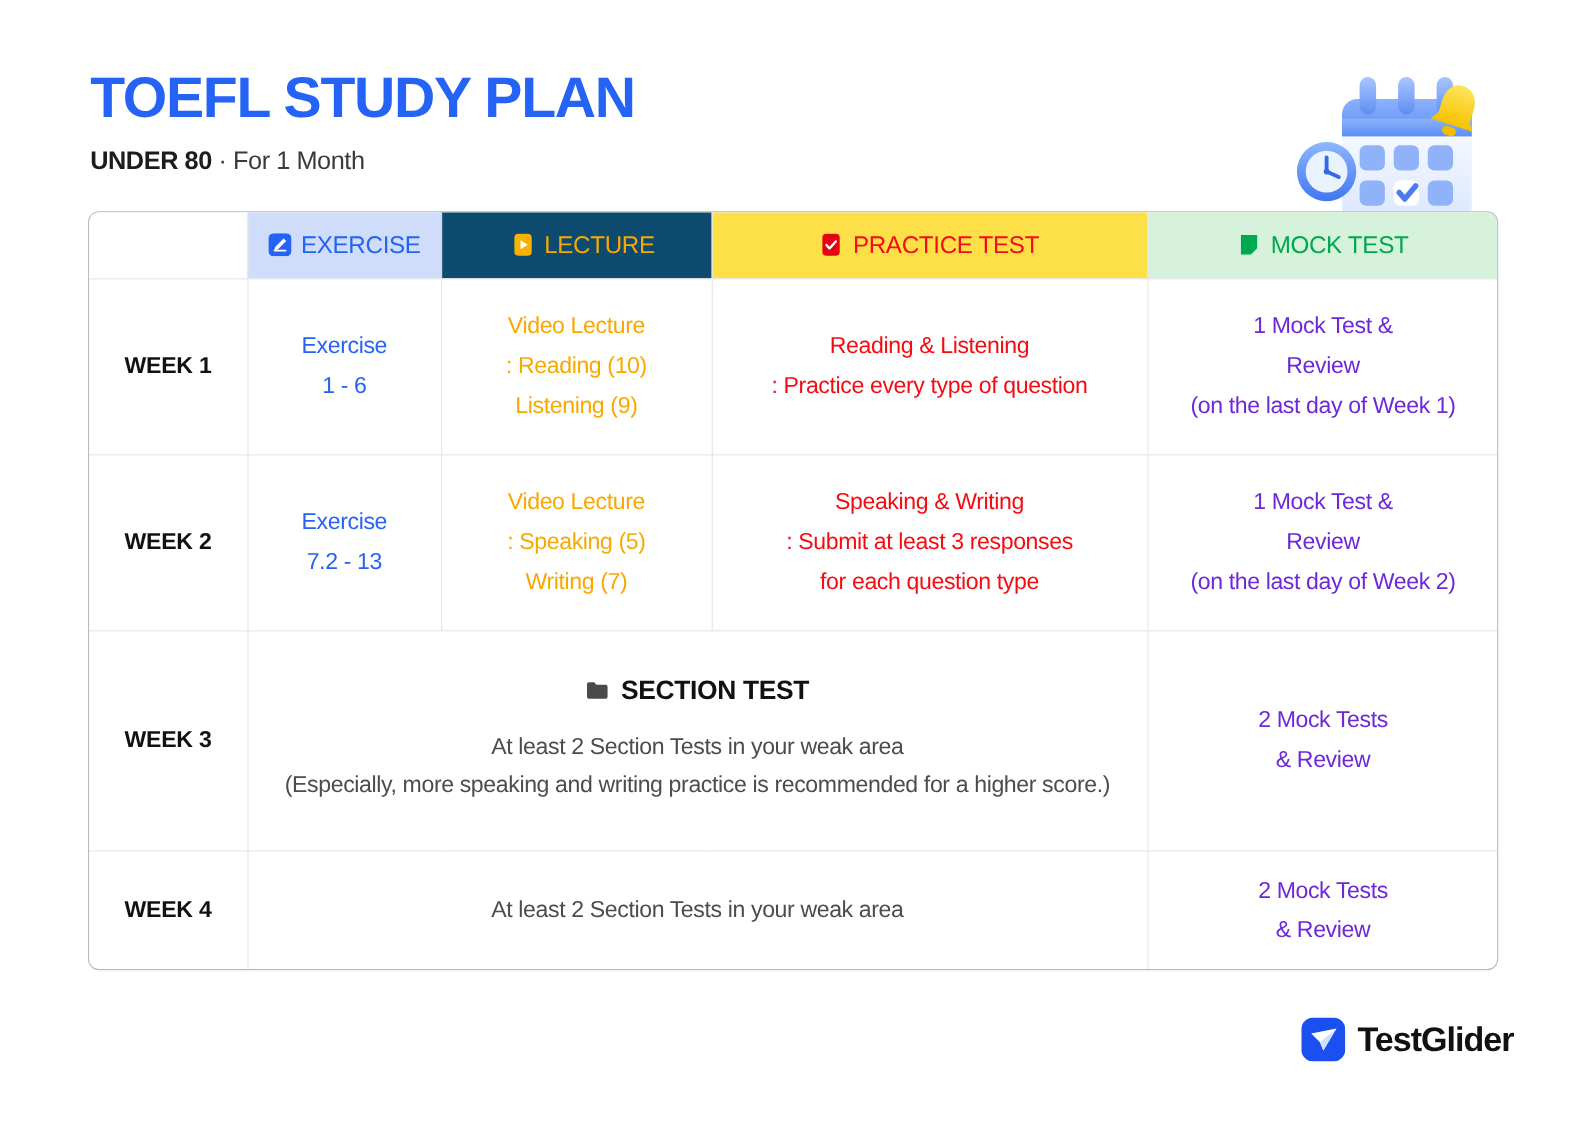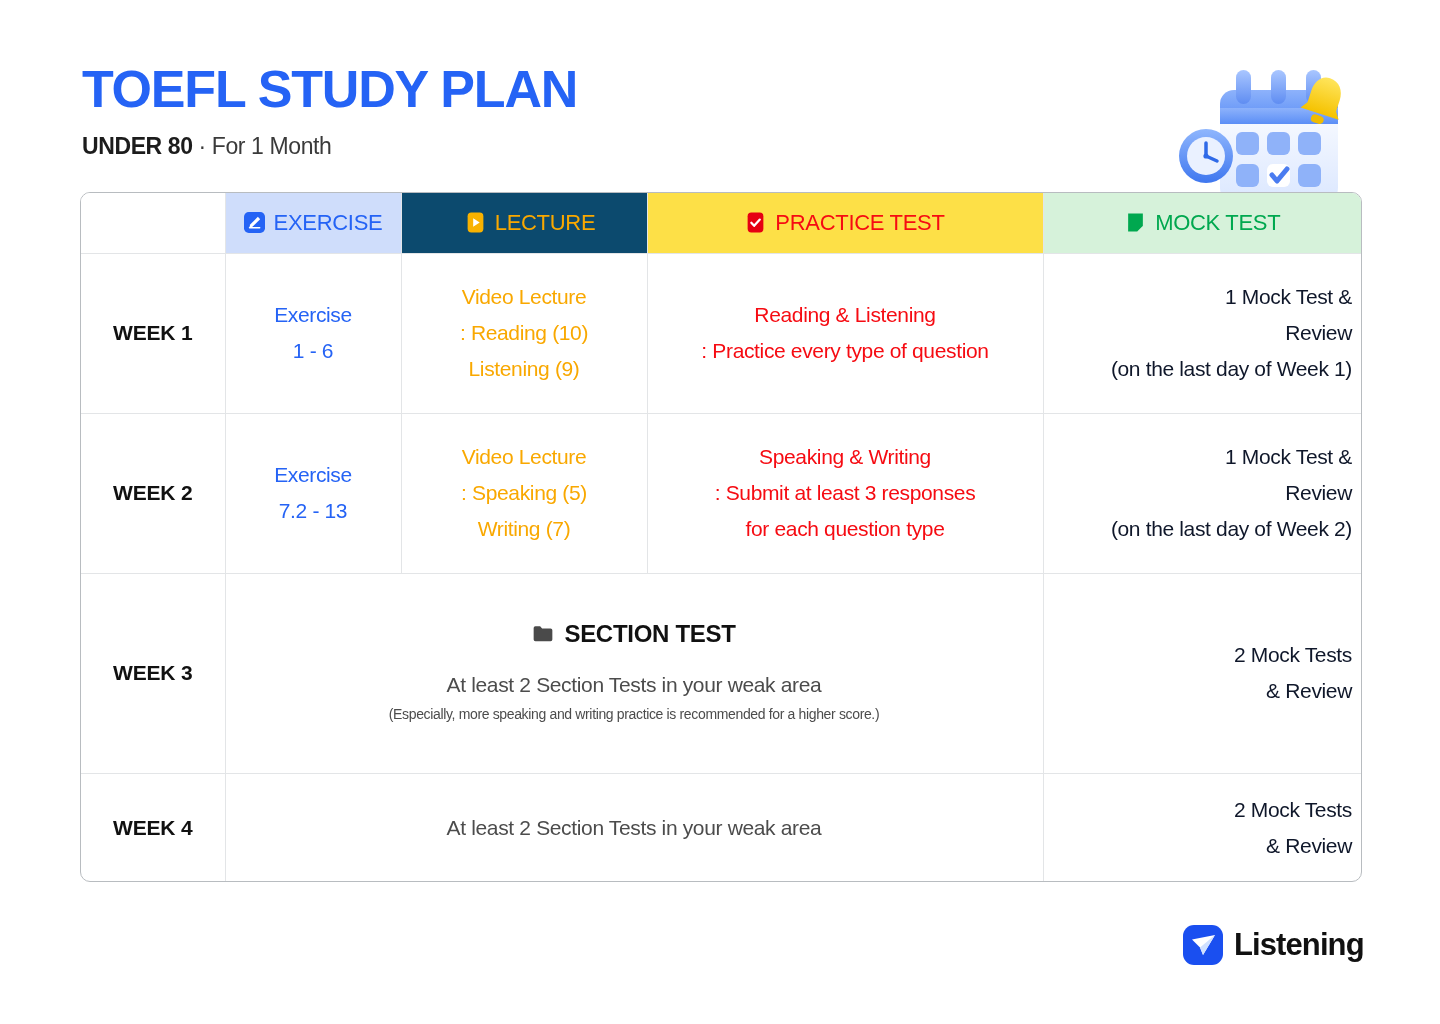--- a/index.html
+++ b/index.html
@@ -58,36 +58,36 @@
   .th-inner { display: flex; align-items: center; justify-content: center; gap: 9px; }
 
   .ico { width: 21px; height: 21px; flex: 0 0 21px; display: block; }
 
   .week-label { font-size: 21px; font-weight: bold; color: #111; letter-spacing: -0.2px; }
 
   .cell { font-size: 21px; line-height: 1.72; letter-spacing: -0.35px; padding: 14px 10px; }
   .cell.blue  { color: #2563f5; }
   .cell.amber { color: #f9a800; }
   .cell.red   { color: #f60b12; }
-  .cell.green { color: #0f172a; text-align: right; }
+  .cell.green { color: #6d28d9; }
   .cell.gray  { color: #4c4c4c; }
 
   .r1, .r2 { height: 160px; }
   .r3 { height: 200px; }
   .r4 { height: 110px; }
 
   
   .section-cell { padding: 18px 16px; }
   .section-head {
     display: flex; align-items: center; justify-content: center; gap: 10px;
     font-size: 24px; font-weight: bold; color: #111; letter-spacing: -0.3px;
     margin-bottom: 20px;
   }
   .section-line { font-size: 21px; color: #4c4c4c; line-height: 1.65; letter-spacing: -0.35px; }
-  .section-line.sub { font-size: 14px; }
+  .section-line.sub { font-size: 21px; }
 
   
   .logo { position: absolute; left: 1183px; top: 925px; display: flex; align-items: center; gap: 11px; }
   .logo-mark { width: 40px; height: 40px; display: block; }
   .logo-text { font-size: 31px; font-weight: bold; color: #111; letter-spacing: -0.9px; }
 </style>
 </head>
 <body>
 
 <div class="page">
@@ -294,16 +294,16 @@
       </tbody>
     </table>
   </div>
 
   <div class="logo">
     <svg class="logo-mark" viewBox="0 0 40 40">
       <rect x="0" y="0" width="40" height="40" rx="11" fill="#1a4ff0"></rect>
       <path d="M9 14.5 L32 10 L20 30 L17 22.5 Z" fill="#ffffff"></path>
       <path d="M17 22.5 L32 10 L20 30 Z" fill="#cfe0ff"></path>
     </svg>
-    <span class="logo-text">Listening</span>
+    <span class="logo-text">TestGlider</span>
   </div>
 
 </div>
 
 </body></html>

